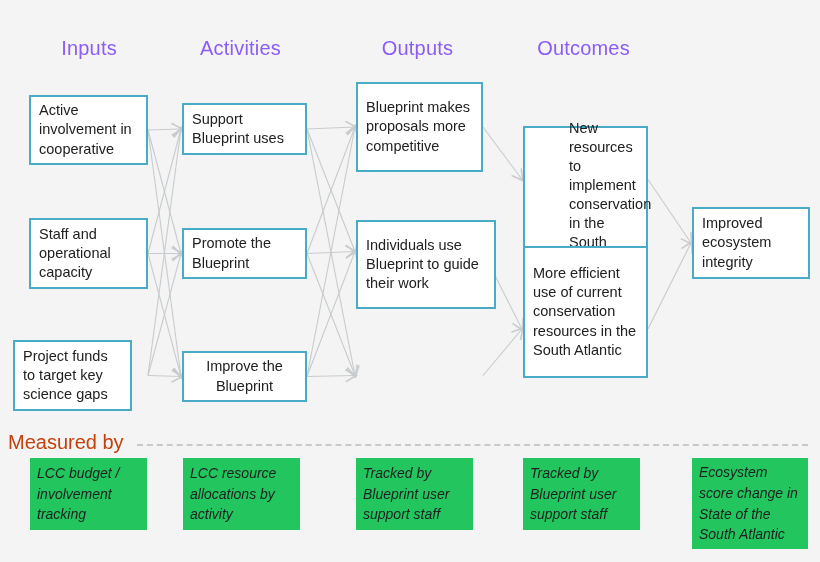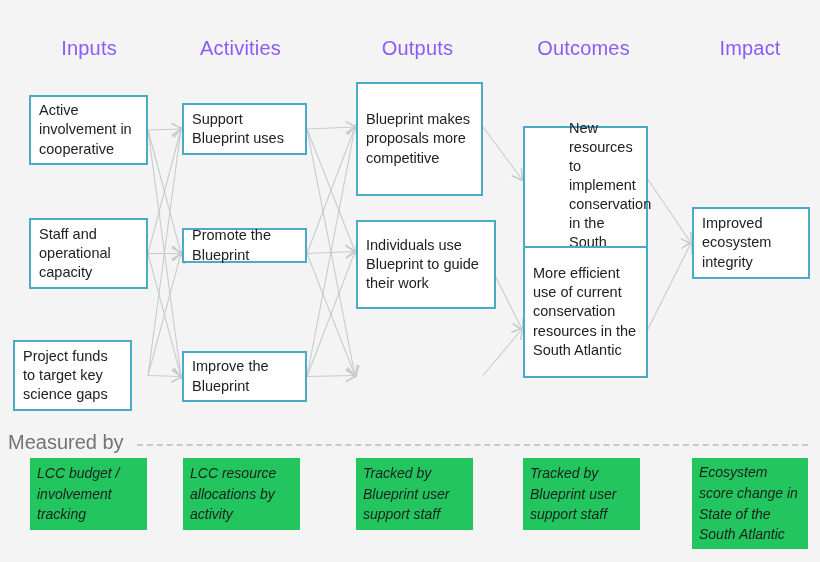--- a/index.html
+++ b/index.html
@@ -34,59 +34,58 @@
     display:flex;flex-direction:column;justify-content:center;
     padding:5px 7px;
     font-size:14px;font-style:italic;line-height:1.48;
     color:#1f1f1f;
   }
   
   .n-input1{left:29px;top:95px;width:119px;height:70px;}
   .n-input2{left:29px;top:218px;width:119px;height:71px;}
   .n-input3{left:13px;top:340px;width:119px;height:71px;}
   .n-act1{left:182px;top:103px;width:125px;height:52px;}
-  .n-act2{left:182px;top:228px;width:125px;height:35px;}
-  .n-act3{left:182px;top:351px;width:125px;height:51px;}
-  .n-out1{left:356px;top:82px;width:127px;height:114px;}
+  .n-act2{left:182px;top:228px;width:125px;height:51px;}
+  .n-act3{left:182px;top:351px;width:125px;height:51px;text-align:center;}
+  .n-out1{left:356px;top:82px;width:127px;height:90px;}
   .n-out2{left:356px;top:220px;width:140px;height:89px;}
   .n-out3{left:356px;top:331px;width:127px;height:89px;}
   .n-outc1{left:523px;top:126px;width:125px;height:138px;padding-left:44px;}
   .n-outc2{left:523px;top:246px;width:125px;height:132px;}
   .n-impact{left:692px;top:207px;width:118px;height:72px;}
   
   .h-inputs{left:30px;width:118px;}
   .h-activities{left:178px;width:125px;}
   .h-outputs{left:355px;width:125px;}
   .h-outcomes{left:520px;width:127px;text-align:center;}
   .h-impact{left:691px;width:118px;}
   
   .measured-label{
     position:absolute;left:8px;top:431px;
-    font-size:20px;color:#737373;
+    font-size:20px;color:#c2410c;
   }
   .measured-divider{
     position:absolute;left:137px;top:444px;width:671px;height:0;
     border-top:2px dashed #c9c9c9;
   }
   .m-1{left:30px;top:458px;width:117px;height:72px;}
   .m-2{left:183px;top:458px;width:117px;height:72px;}
   .m-3{left:356px;top:458px;width:117px;height:72px;}
   .m-4{left:523px;top:458px;width:117px;height:72px;}
   .m-5{left:692px;top:458px;width:116px;height:91px;}
 </style>
 </head>
 <body>
 
 <div id="canvas">
 
   <div class="col-header h-inputs">Inputs</div>
   <div class="col-header h-activities">Activities</div>
   <div class="col-header h-outputs">Outputs</div>
   <div class="col-header h-outcomes">Outcomes</div>
-  <div class="col-header h-impact">Impact</div>
 
   <svg id="edge-layer">
     <defs>
       <marker id="arrowhead" markerUnits="userSpaceOnUse" markerWidth="16" markerHeight="16" viewBox="-10 -6 12 12" refX="-1" refY="0" orient="auto">
         <path d="M-8,-4.5 L0,0 L-8,4.5" fill="none" stroke="#c8cbcd" stroke-width="1.2"></path>
       </marker>
     </defs>
   <line x1="148" y1="130" x2="181" y2="129" stroke="#c8cbcd" stroke-width="1.1" marker-end="url(#arrowhead)"></line>
       <line x1="148" y1="130" x2="181" y2="253.5" stroke="#c8cbcd" stroke-width="1.1" marker-end="url(#arrowhead)"></line>
       <line x1="148" y1="130" x2="181" y2="376.5" stroke="#c8cbcd" stroke-width="1.1" marker-end="url(#arrowhead)"></line>

